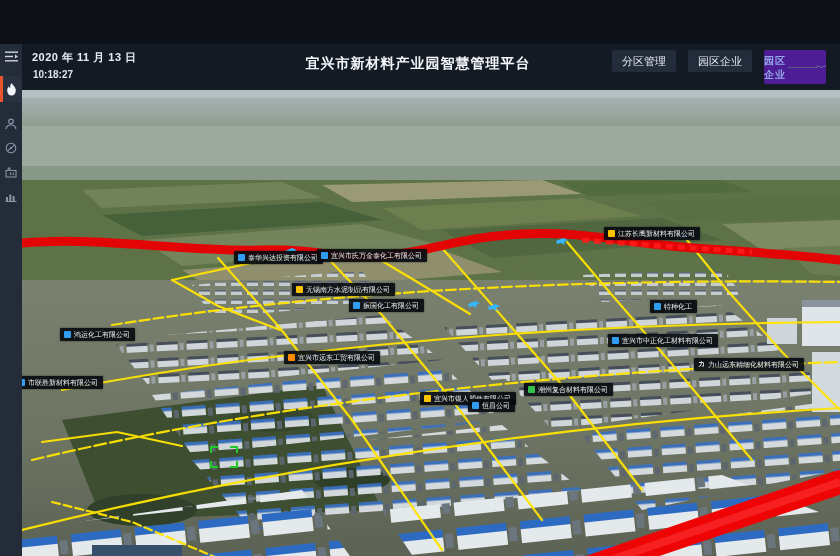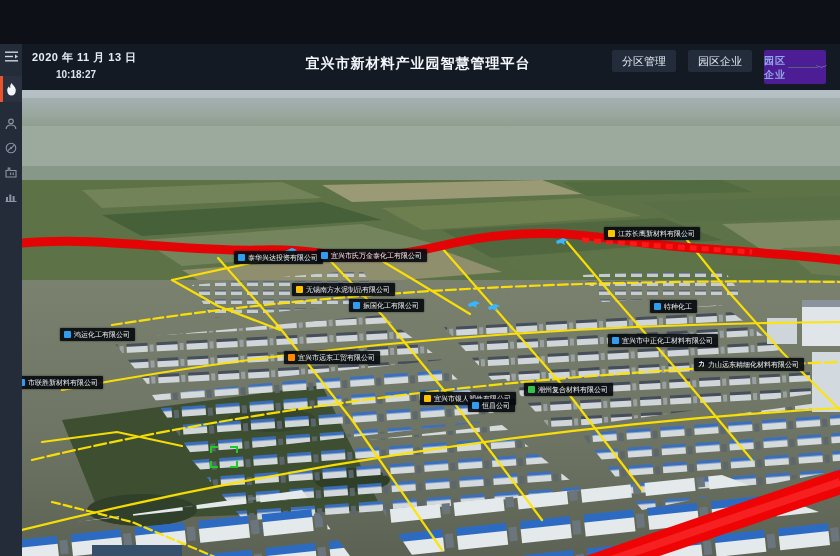--- a/index.html
+++ b/index.html
@@ -9,21 +9,21 @@
     --label-bg:rgba(7,11,16,0.92);
   }
   *{margin:0;padding:0;box-sizing:border-box;}
   html,body{width:840px;height:556px;overflow:hidden;background:#0d1117;
     font-family:"Liberation Sans","DejaVu Sans",sans-serif;}
   #app{position:relative;width:840px;height:556px;background:#151b25;margin-top:44px;}
 
   
   #header{position:absolute;left:0;top:0;width:840px;height:46px;background:#141a24;z-index:20;}
   .hdr-date{position:absolute;left:32px;top:6px;font-size:11px;font-weight:bold;color:#e8ecf2;letter-spacing:.5px;}
-  .hdr-time{position:absolute;left:56px;top:25px;font-size:10px;font-weight:bold;color:#dfe4ea;}
+  .hdr-time{position:absolute;left:33px;top:25px;font-size:10px;font-weight:bold;color:#dfe4ea;}
   .hdr-title{position:absolute;left:0;right:4px;top:11px;text-align:center;font-size:14px;font-weight:bold;color:#f2f5f9;letter-spacing:1px;}
   .hdr-right{position:absolute;right:14px;top:6px;display:flex;align-items:flex-start;gap:12px;}
   .hdr-btn{min-width:54px;height:22px;padding:0 10px;background:#232c3b;border:none;border-radius:2px;
     color:#e3e8ef;font-size:11px;font-family:inherit;cursor:pointer;line-height:22px;}
   .hdr-drop{width:62px;display:flex;flex-direction:row;align-items:center;cursor:pointer;padding-top:1px;
     background:#4c1d95;border-radius:2px;height:34px;}
   .hdr-drop .lbl{font-size:10px;color:#93a5e4;font-weight:bold;letter-spacing:1px;padding:2px 0 1px;}
   .hdr-drop .rule{width:56px;height:1px;background:#55607a;}
   .hdr-drop .chev{color:#9aa6bb;font-size:8px;line-height:9px;transform:scaleX(1.6);}
 

